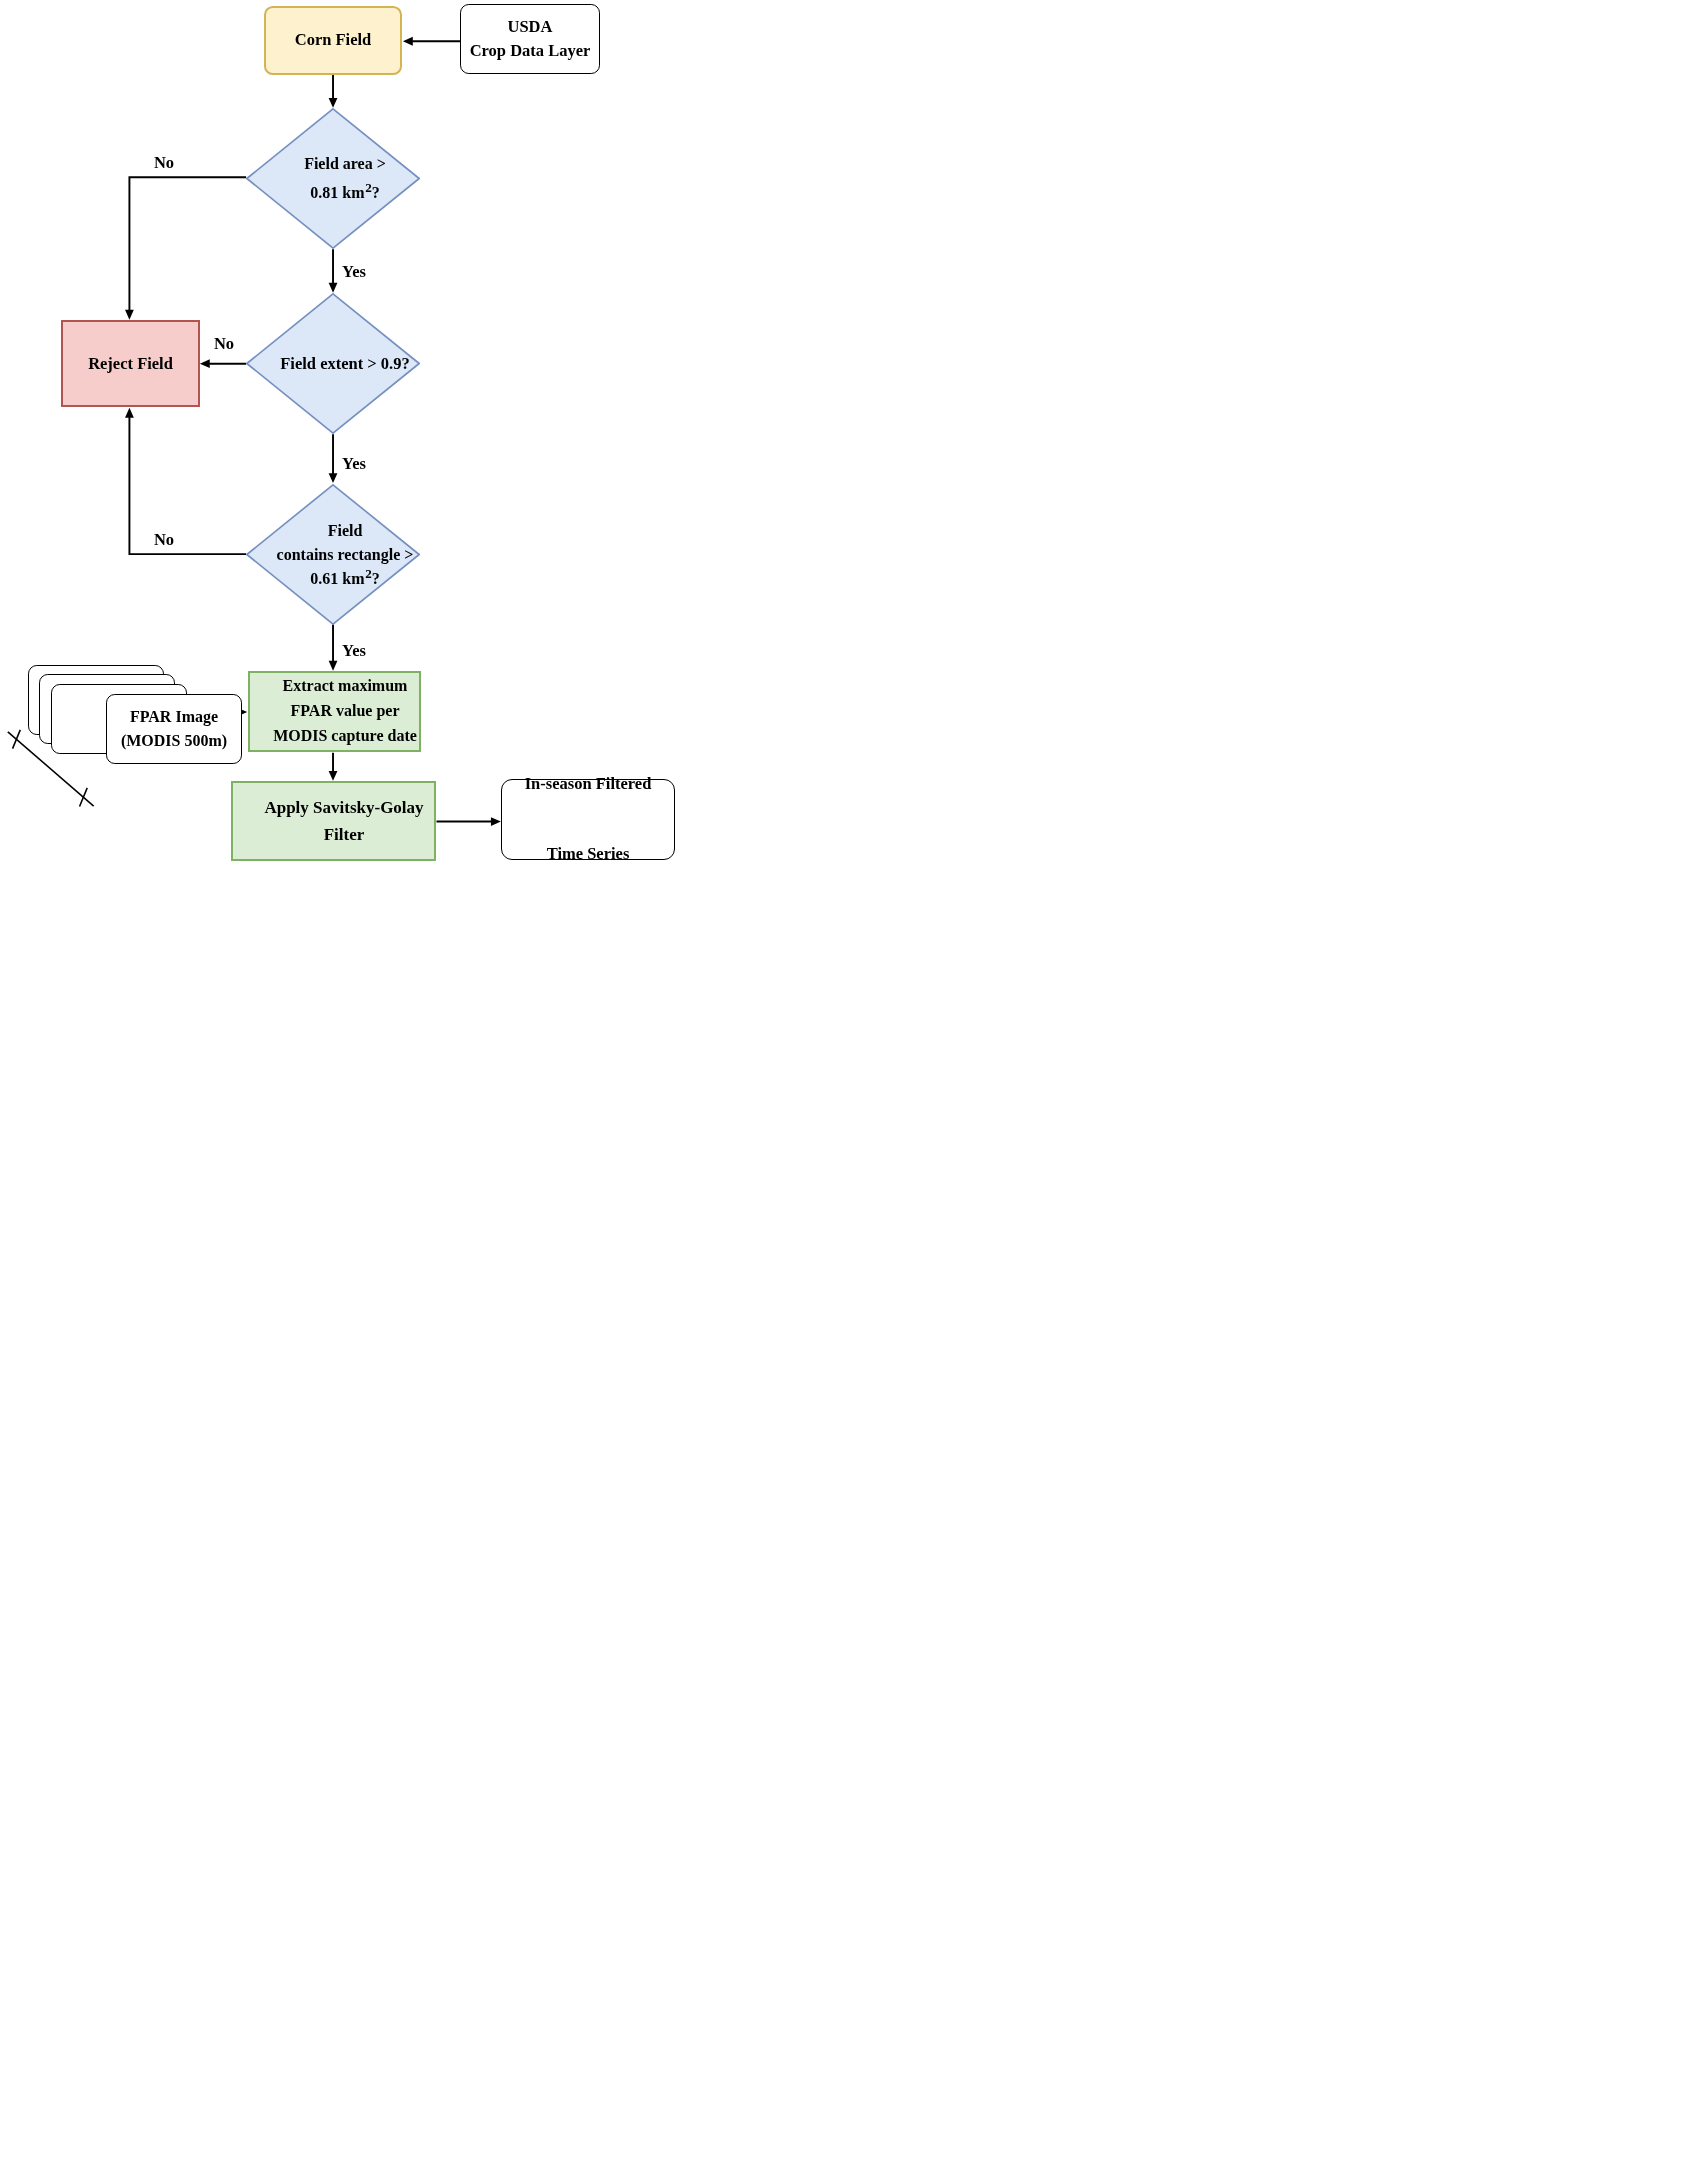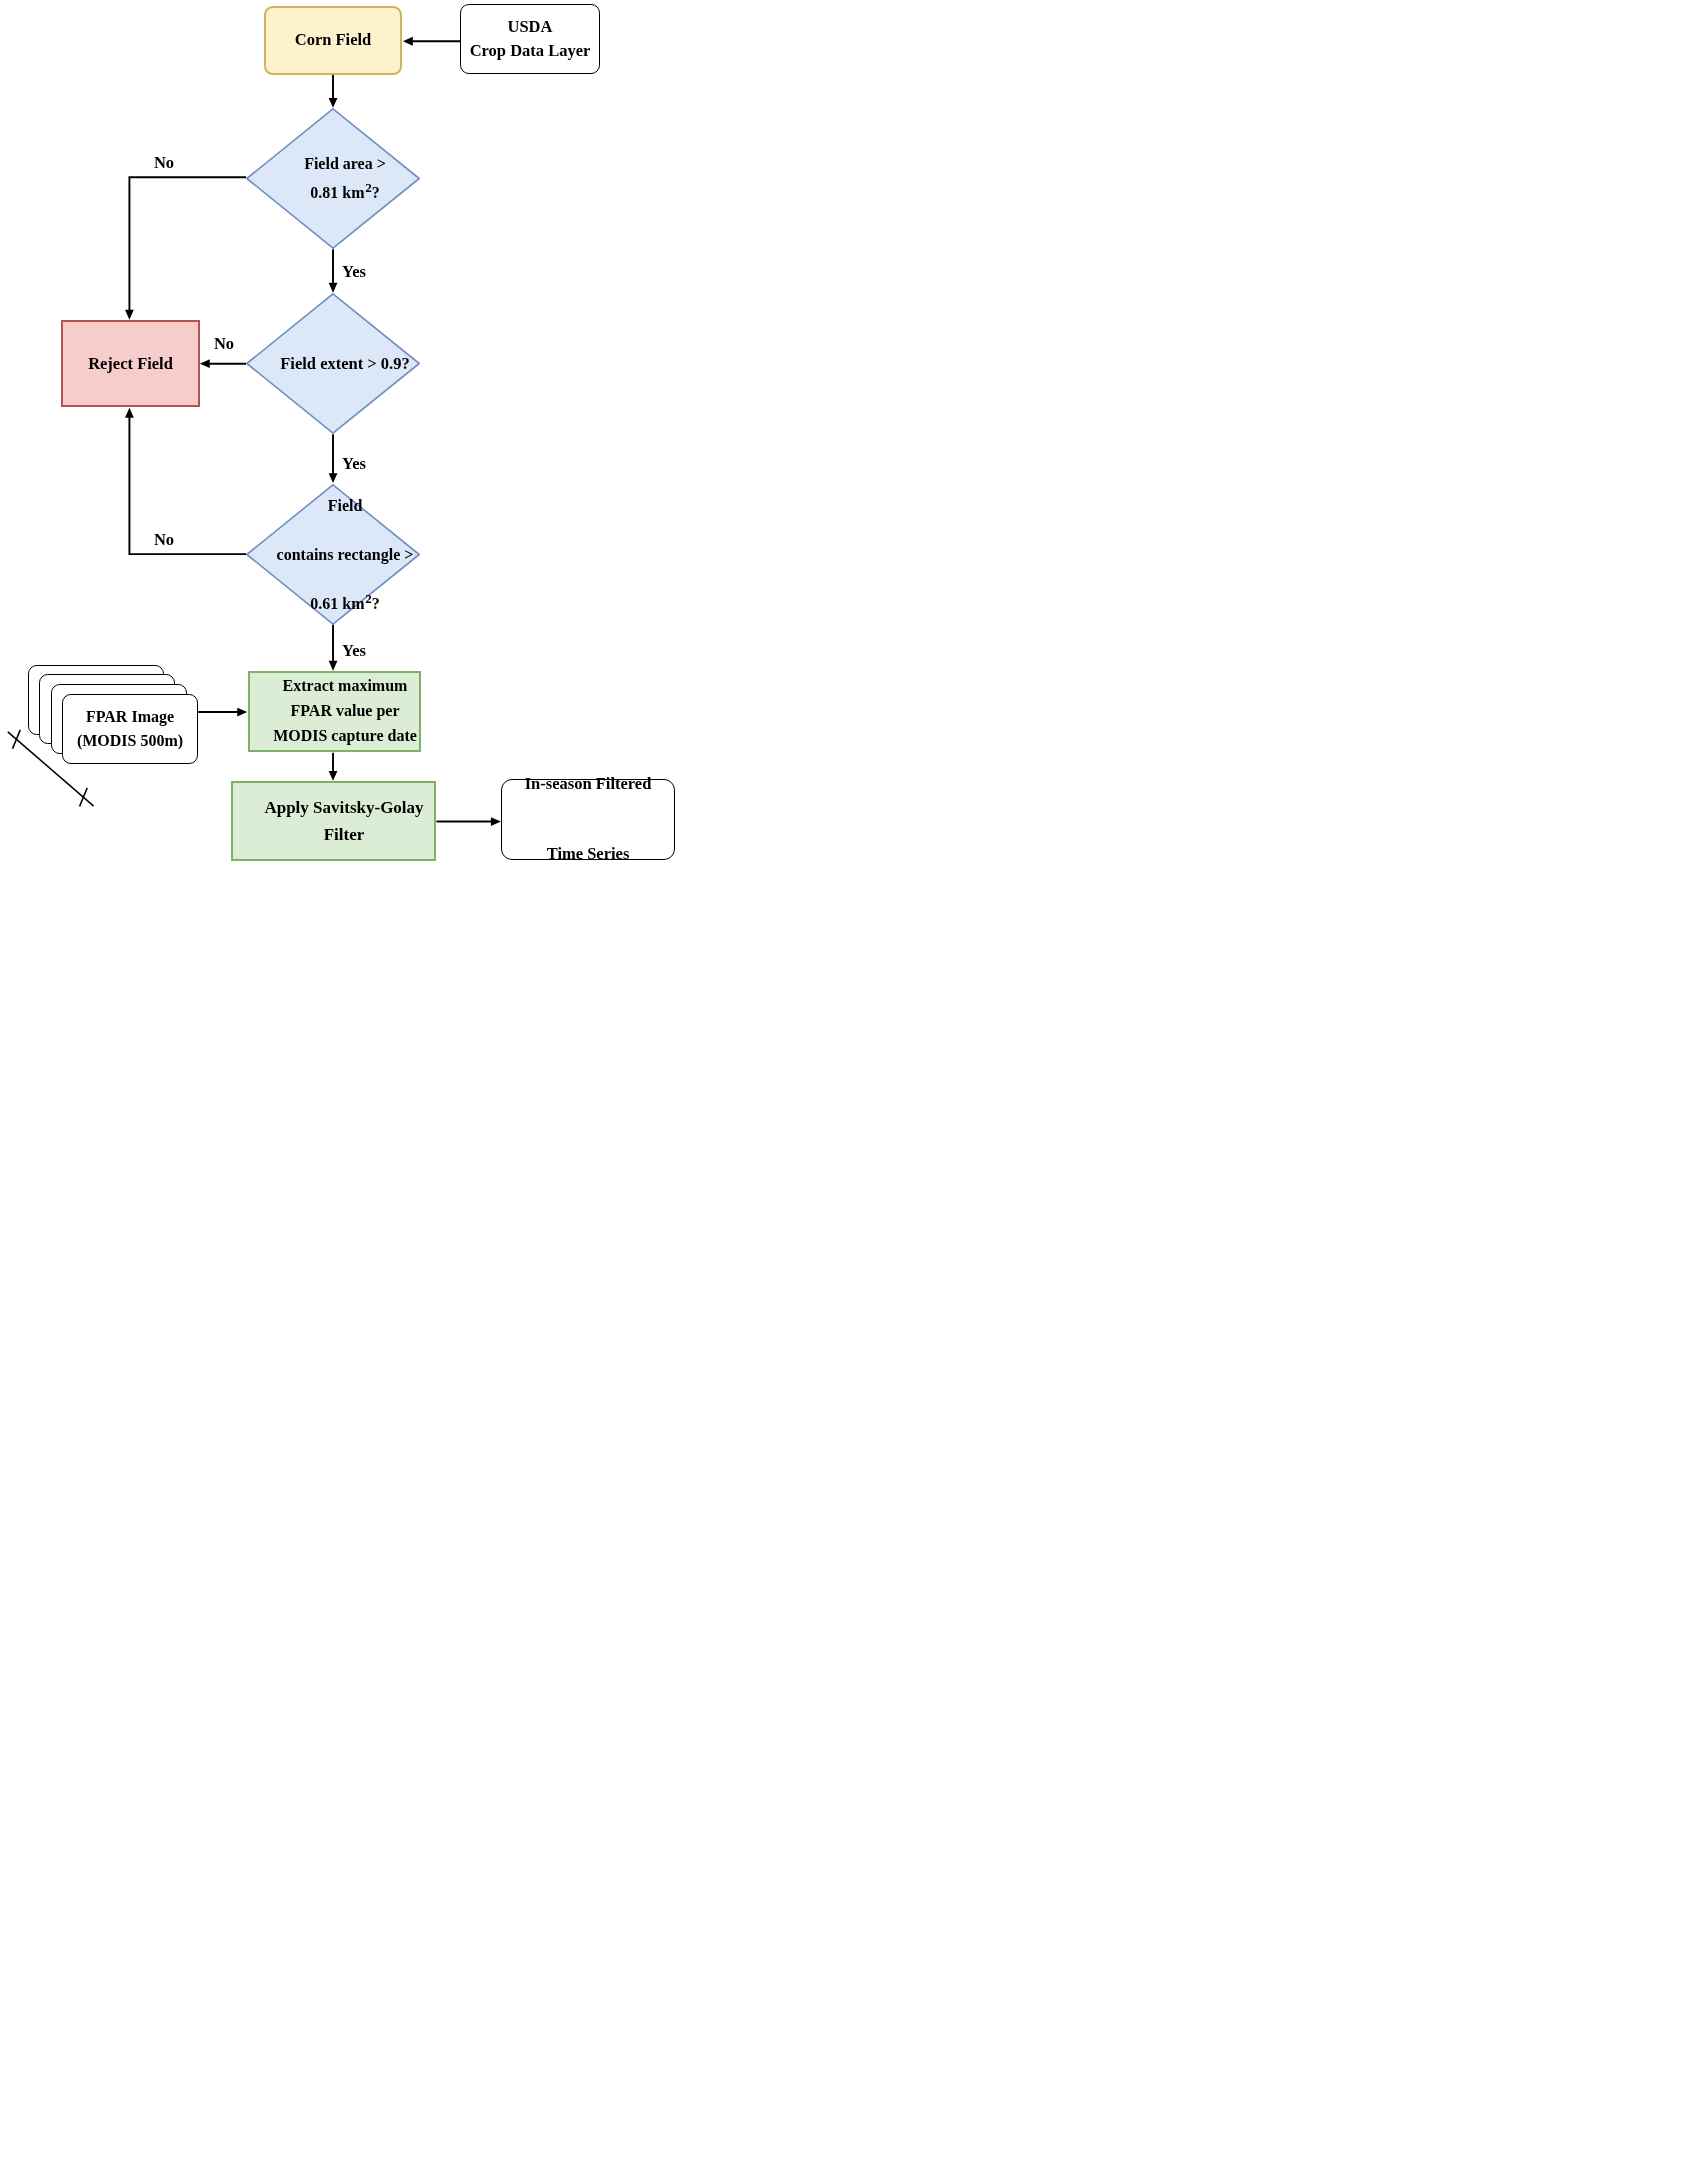--- a/index.html
+++ b/index.html
@@ -50,33 +50,33 @@
   .dtext{
     position:absolute;left:12px;top:0;width:100%;height:100%;
     display:flex;flex-direction:column;align-items:center;justify-content:center;
     text-align:left;font-size:16px;
   }
   .d1{left:246px;top:108px;}
   .d2{left:246px;top:293px;}
   .d3{left:246px;top:484px;}
   .d1 .dtext{line-height:1.8;}
   .d2 .dtext{font-size:16.5px;}
-  .d3 .dtext{line-height:1.5;gap:25px;}
+  .d3 .dtext{line-height:1.5;}
   .sq{font-size:0.82em;position:relative;top:-0.45em;margin-left:0.6px;}
   .edge-label{
     position:absolute;z-index:3;transform:translate(-50%,-50%);
     font-size:16.5px;white-space:nowrap;
   }
   .stack-layer{
     position:absolute;box-sizing:border-box;width:136px;height:70px;
     background:var(--white-fill);border:1.9px solid #000;border-radius:8.8px;z-index:2;
   }
   .stack-front{
     display:flex;flex-direction:column;align-items:center;justify-content:center;
-    text-align:center;font-size:16px;line-height:1.5;
+    text-align:center;font-size:16px;line-height:1.5;margin-left:44px;
   }
 </style>
 </head>
 <body>
 
 <div id="canvas">
 
   <svg id="connectors" width="682" height="865" viewBox="0 0 1239 1572">
     <g stroke="#000" stroke-width="3.5" fill="none">
 

